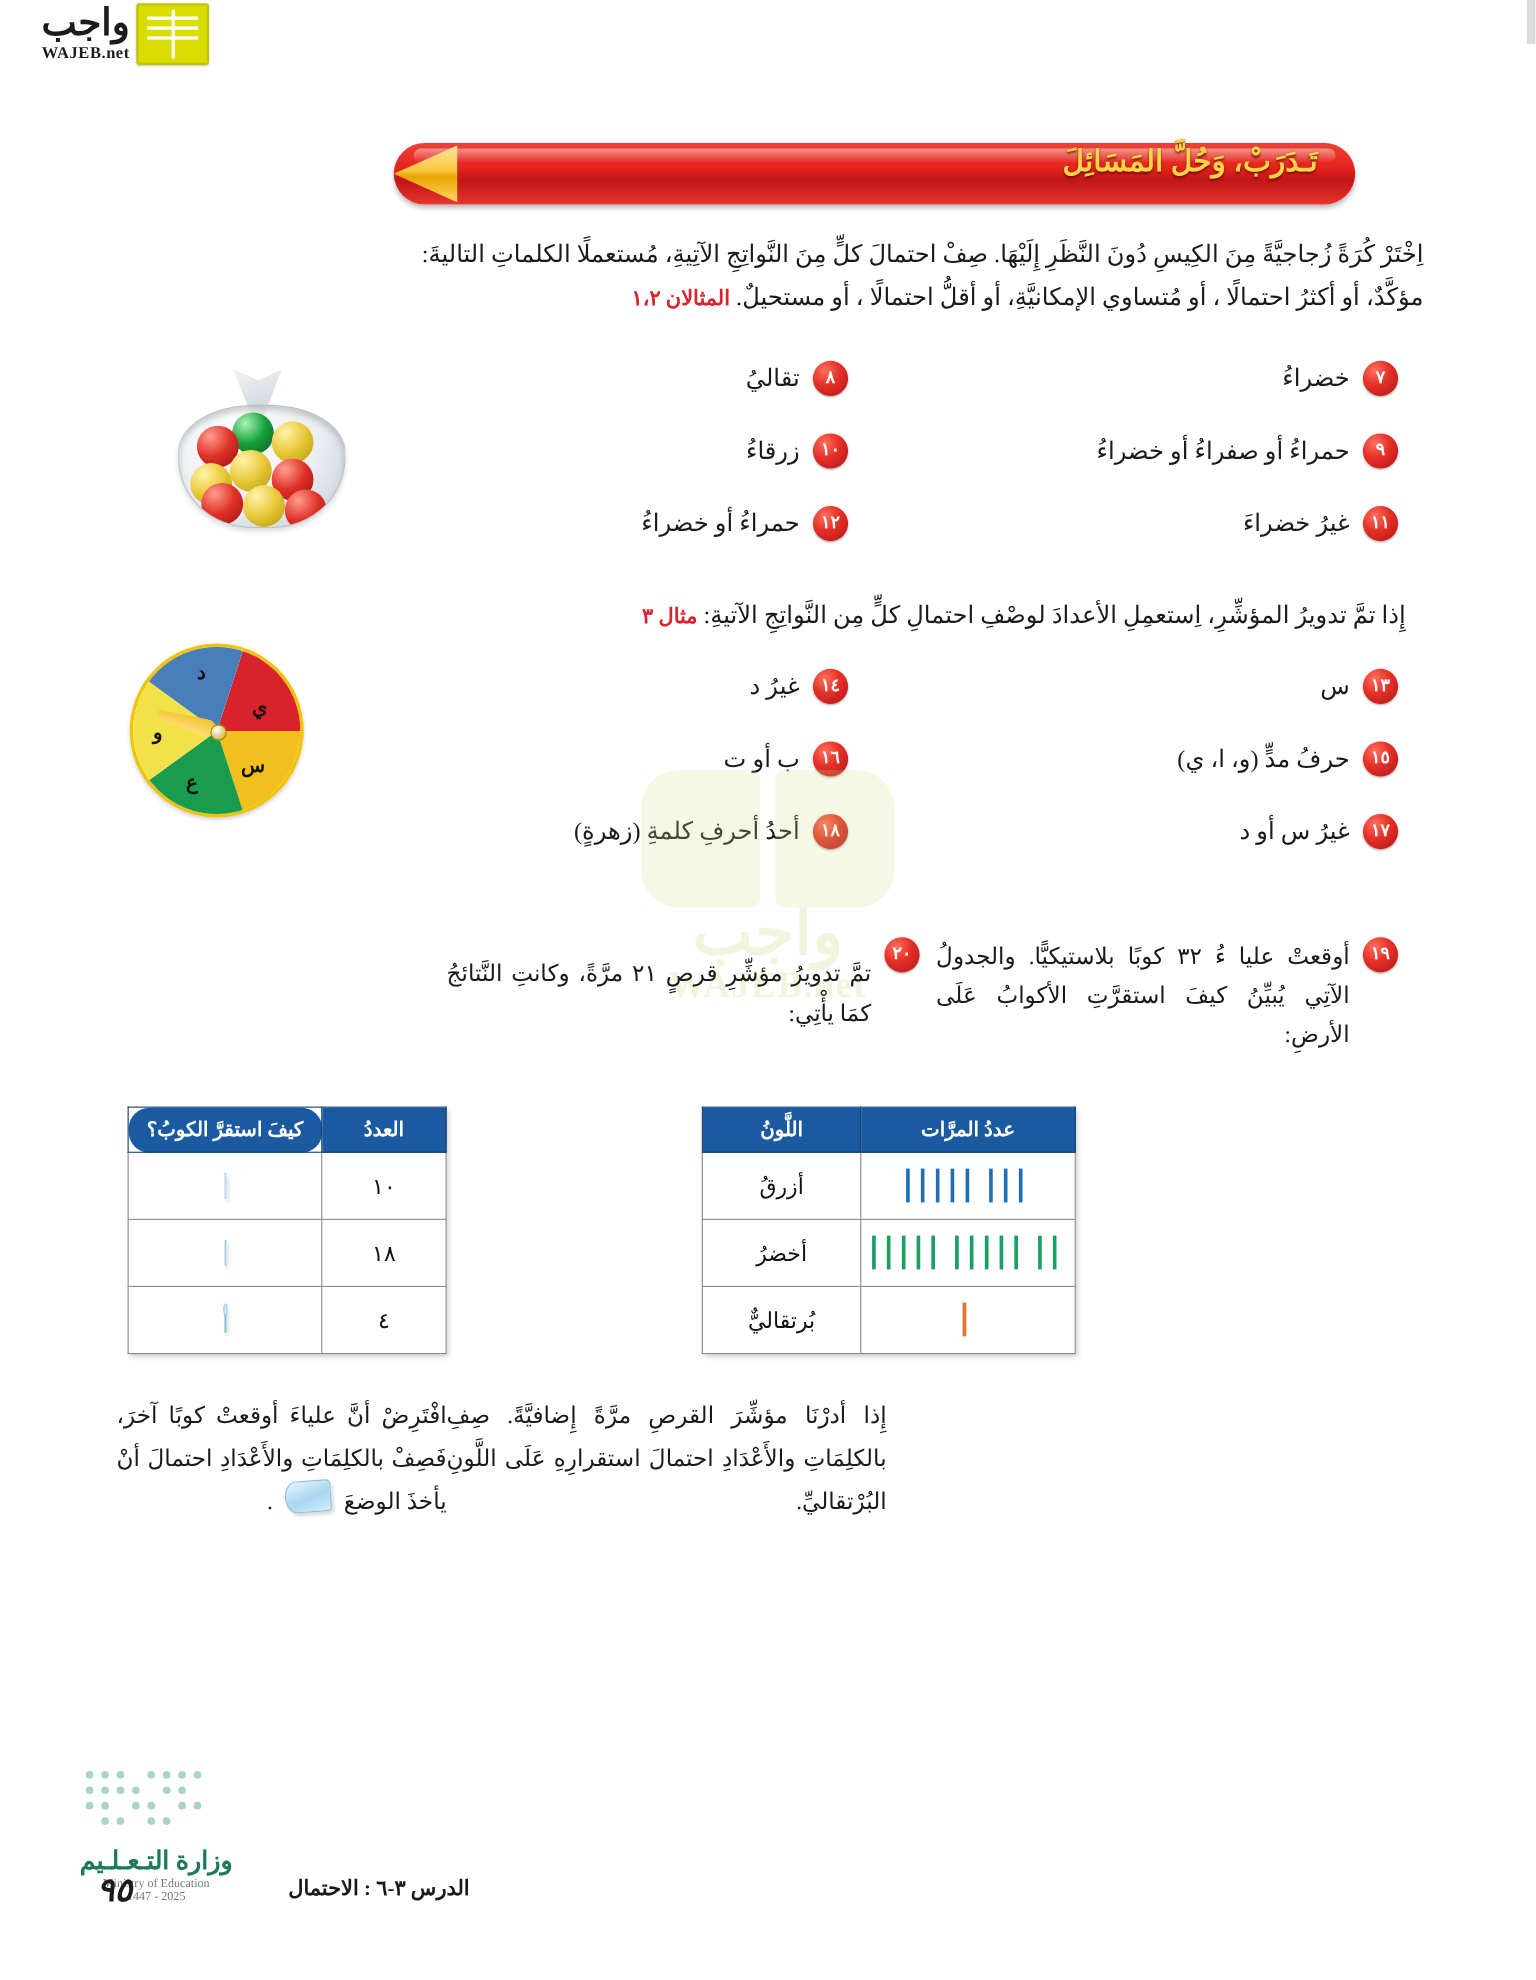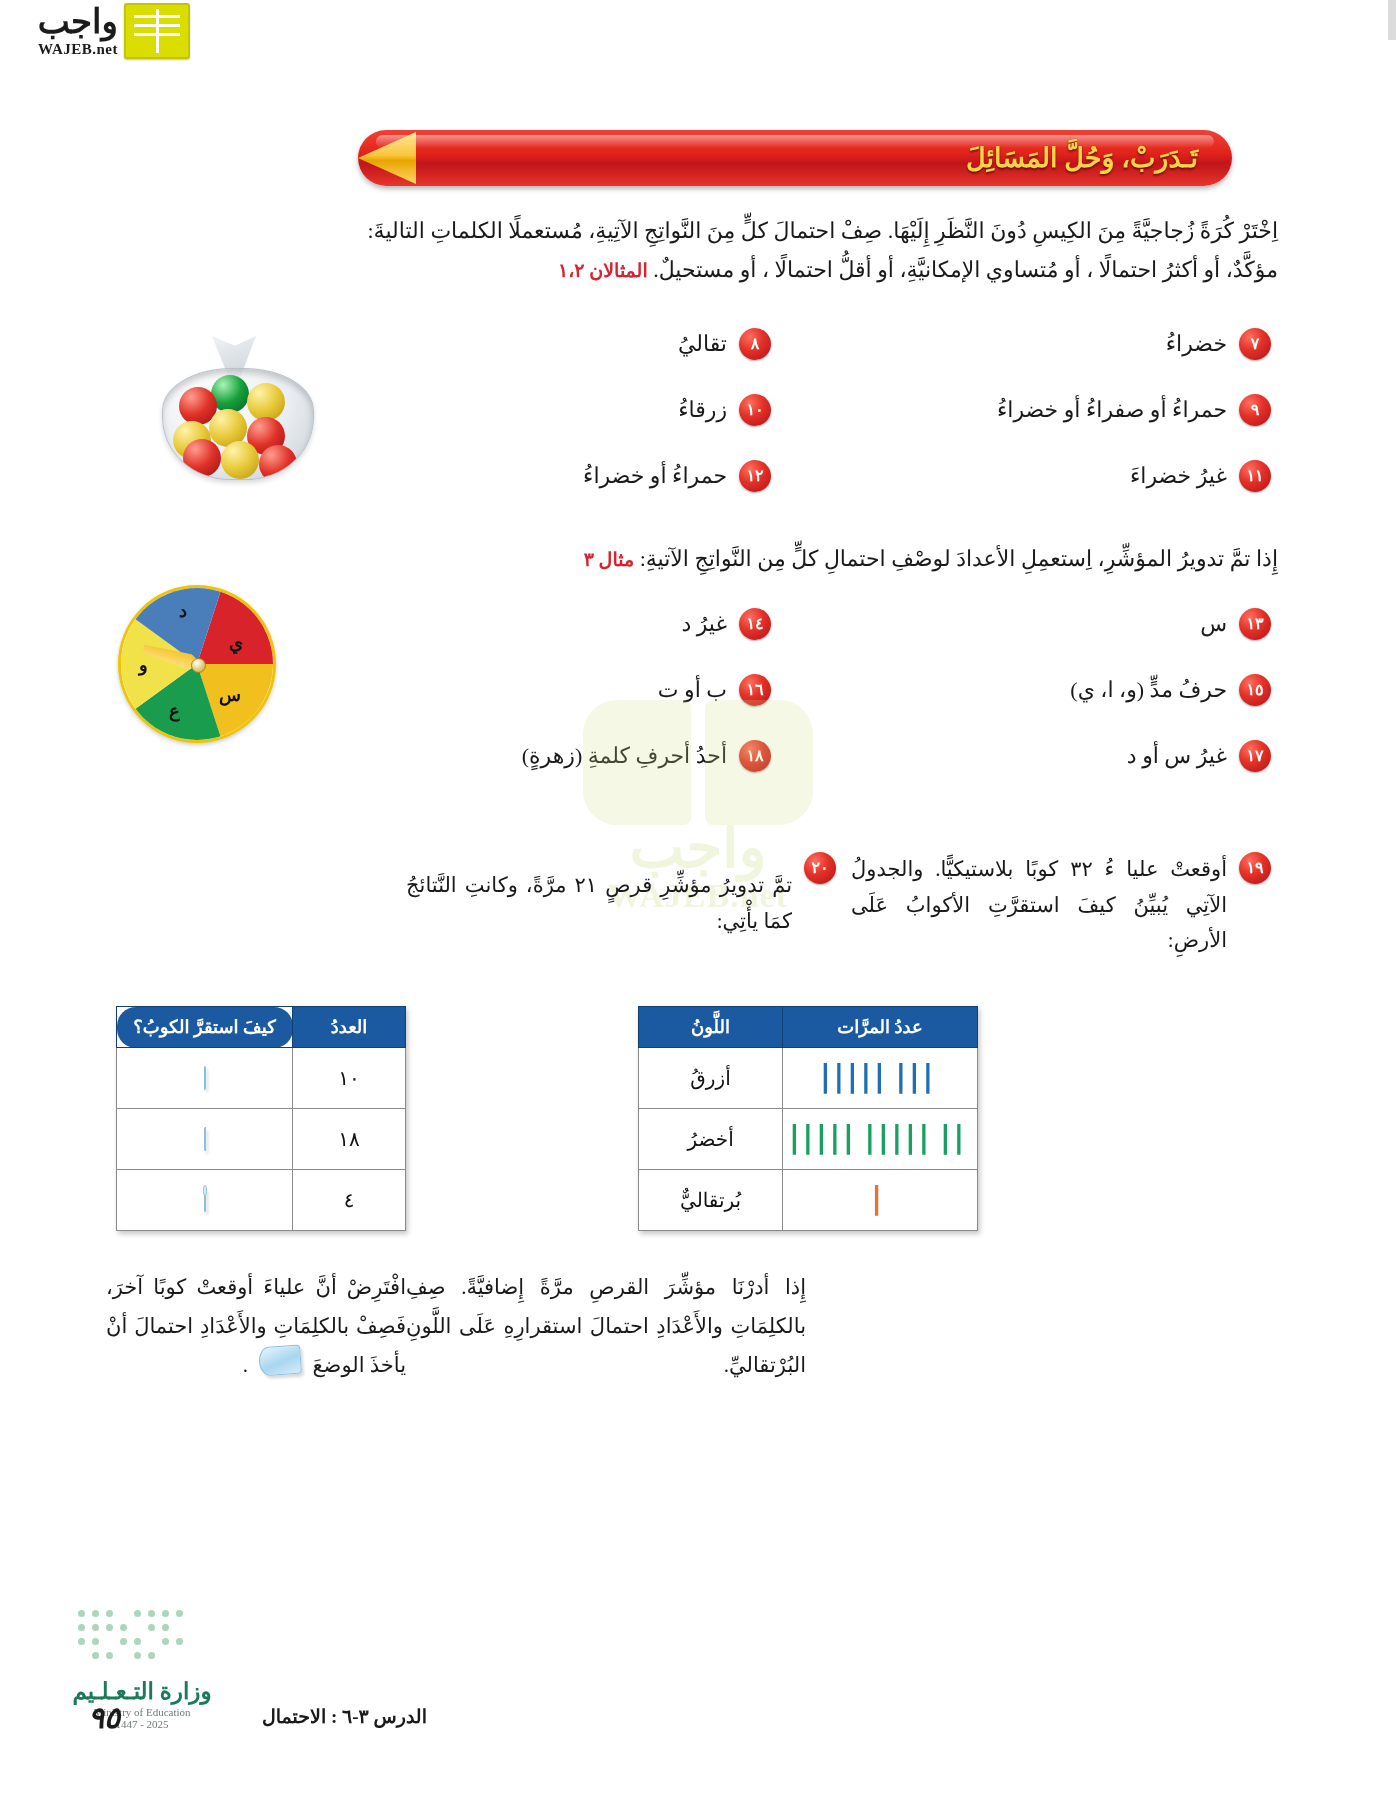--- a/index.html
+++ b/index.html
@@ -28,21 +28,21 @@
 
   
   .margin-bar{position:absolute;top:0;right:0;width:8px;height:40px;background:#dcdcdc;}
 
   
   .banner-wrap{position:absolute;top:130px;right:118px;width:920px;height:56px;}
   .banner{
     position:absolute;inset:0 46px 0 0;border-radius:28px;
     background:linear-gradient(180deg,#ef4136 0%,#e2231a 42%,#c1151a 60%,#e8352c 100%);
     box-shadow:0 3px 5px rgba(0,0,0,.28);
-    display:flex;align-items:center;justify-content:flex-start;padding-right:34px;
+    display:flex;align-items:flex-start;justify-content:flex-start;padding-right:34px;
   }
   .banner:after{content:"";position:absolute;right:18px;left:18px;top:5px;height:13px;border-radius:8px;
     background:linear-gradient(180deg,rgba(255,255,255,.45),rgba(255,255,255,0));}
   .banner-title{
     position:relative;z-index:2;
     font-size:27px;font-weight:bold;color:#ffd24a;
     text-shadow:0 2px 2px rgba(90,0,0,.65), 0 0 1px #8a3a00;
     letter-spacing:0px;white-space:nowrap;
   }
   .banner-arrow{
@@ -161,21 +161,21 @@
   </div>
   <div class="margin-bar"></div>
 
   <div class="banner-wrap">
     <div class="banner">
       <div class="banner-title">تَـدَرَبْ، وَحُلَّ المَسَائِلَ</div>
     </div>
     <div class="banner-arrow"></div>
   </div>
 
-  <div class="instr" style="right:118px;top:212px;width:1065px;">
+  <div class="instr" style="right:102px;top:212px;width:1065px;">
     <span>اِخْتَرْ كُرَةً زُجاجيَّةً مِنَ الكِيسِ دُونَ النَّظَرِ إِلَيْهَا. صِفْ احتمالَ كلٍّ مِنَ النَّواتِجِ الآتِيةِ، مُستعملًا الكلماتِ التاليةَ:</span>
     <br>
     <span>مؤكَّدٌ، أو أكثرُ احتمالًا ، أو مُتساوي الإمكانيَّةِ، أو أقلُّ احتمالًا ، أو مستحيلٌ.</span>
     <span class="ref">المثالان ١،٢</span>
   </div>
 
   <div class="bag">
     <div class="bag-neck"></div>
     <div class="bag-body">
       <div class="marble m-grn" style="left:48px;top:6px;"></div>

